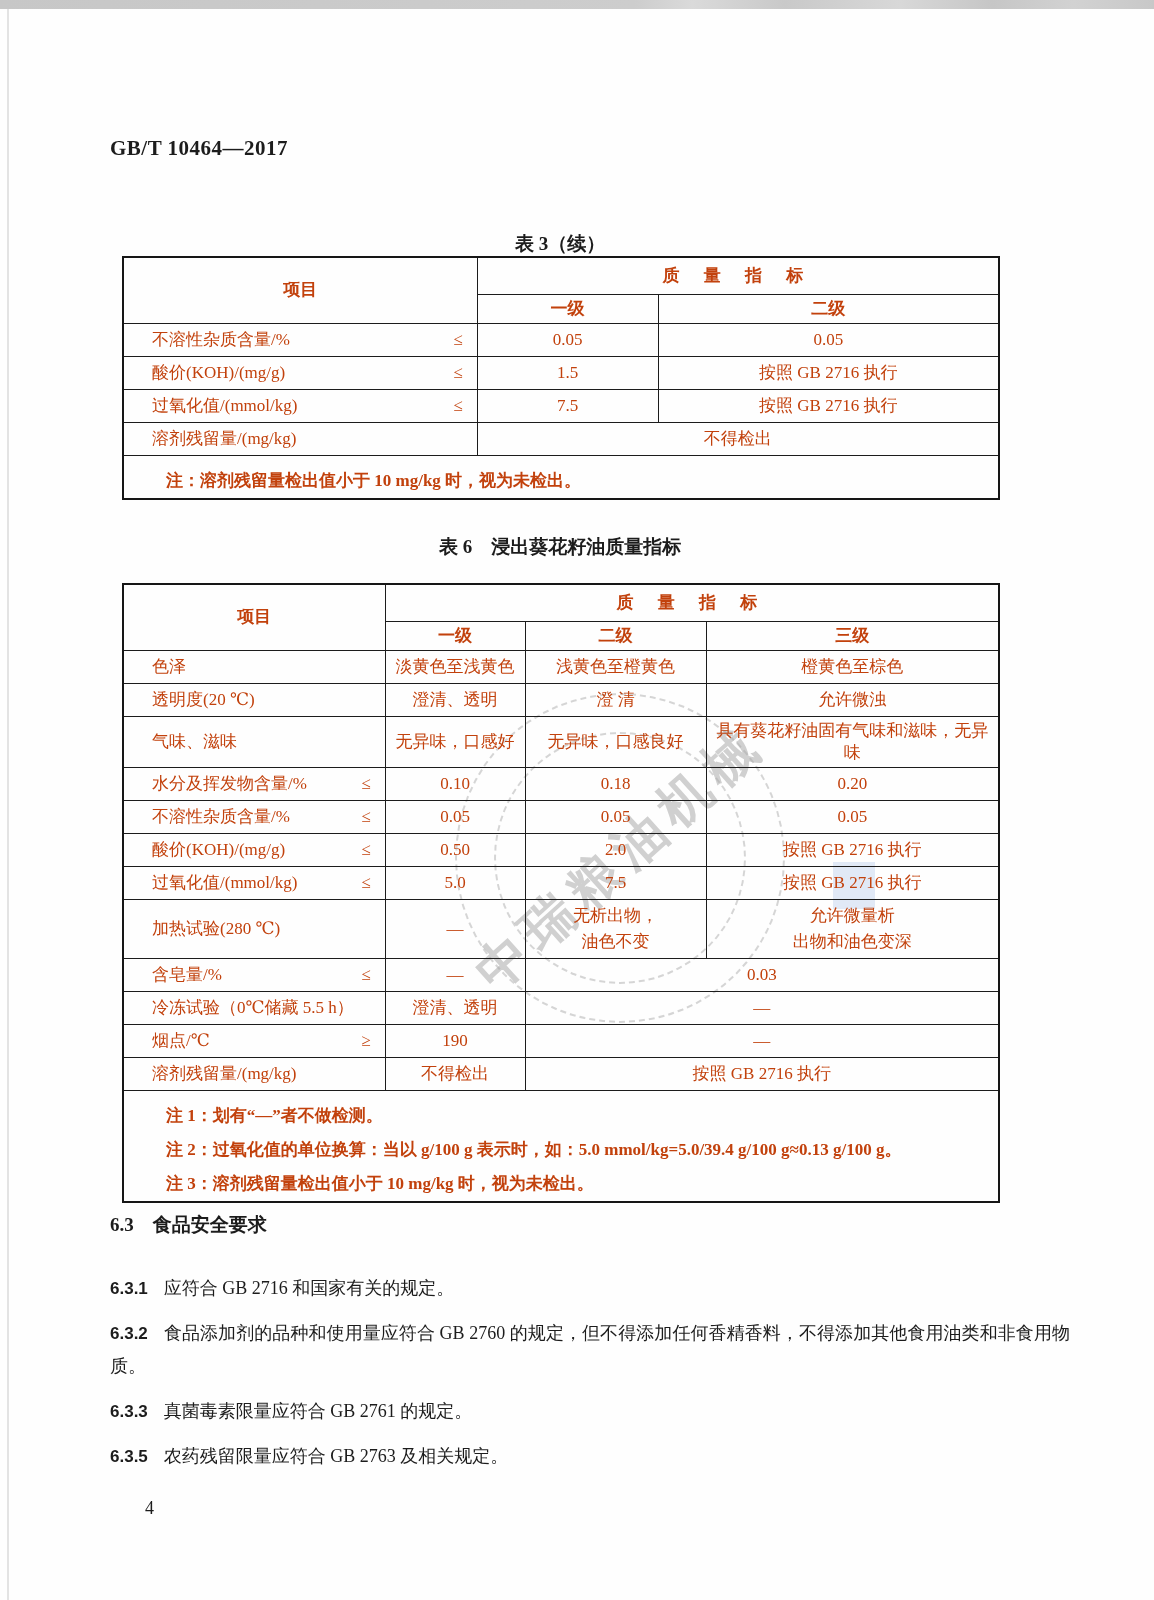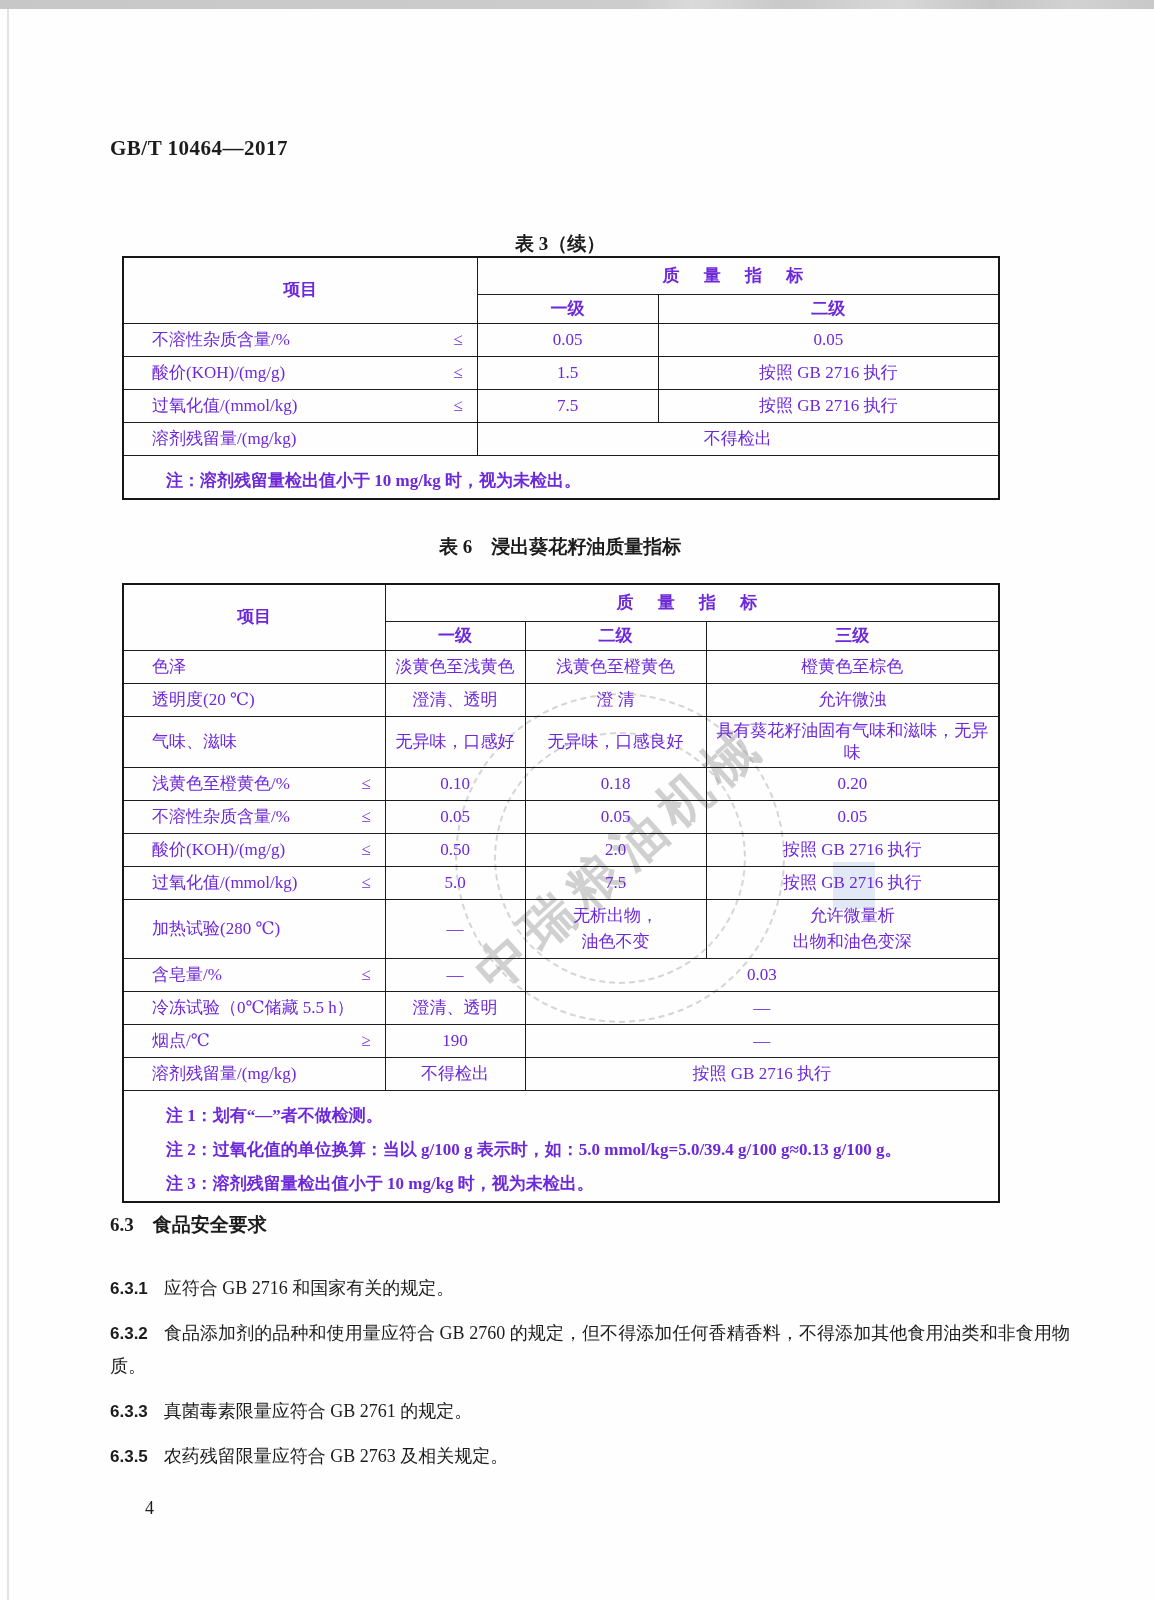--- a/index.html
+++ b/index.html
@@ -23,21 +23,21 @@
   }
   .caption {
     position:absolute; left:122px; width:876px; text-align:center;
     font-size:19px; font-weight:bold;
   }
   .cap3 { top:208px;margin-top:23px; }
   .cap4 { top:534px; }
   table {
     position:absolute; left:122px; width:876px;
     border-collapse:collapse; table-layout:fixed;
-    font-size:17px; color:#6d28d9; background:transparent;
+    font-size:17px; color:#c2410c; background:transparent;
     border:2.5px solid #161616;
   }
   .t3 { top:256px; }
   .t4 { top:583px; }
   td {
     border:1.5px solid #1c1c1c; text-align:center; vertical-align:middle;
     padding:3px 6px; height:33px; line-height:1.3;
   }
   td.hdr { font-weight:bold; }
   td.qi { letter-spacing:10px; height:37px; }
@@ -197,21 +197,21 @@
               <span>气味、滋味</span>
             </div>
           </td>
       <td>无异味，口感好</td>
       <td>无异味，口感良好</td>
       <td>具有葵花籽油固有气味和滋味，无异味</td>
     </tr>
     <tr>
       <td class="c-item">
             <div class="item-flex">
-              <span>浅黄色至橙黄色/%</span>
+              <span>水分及挥发物含量/%</span>
               <span class="op">≤</span>
             </div>
           </td>
       <td>0.10</td>
       <td>0.18</td>
       <td>0.20</td>
     </tr>
     <tr>
       <td class="c-item">
             <div class="item-flex">

